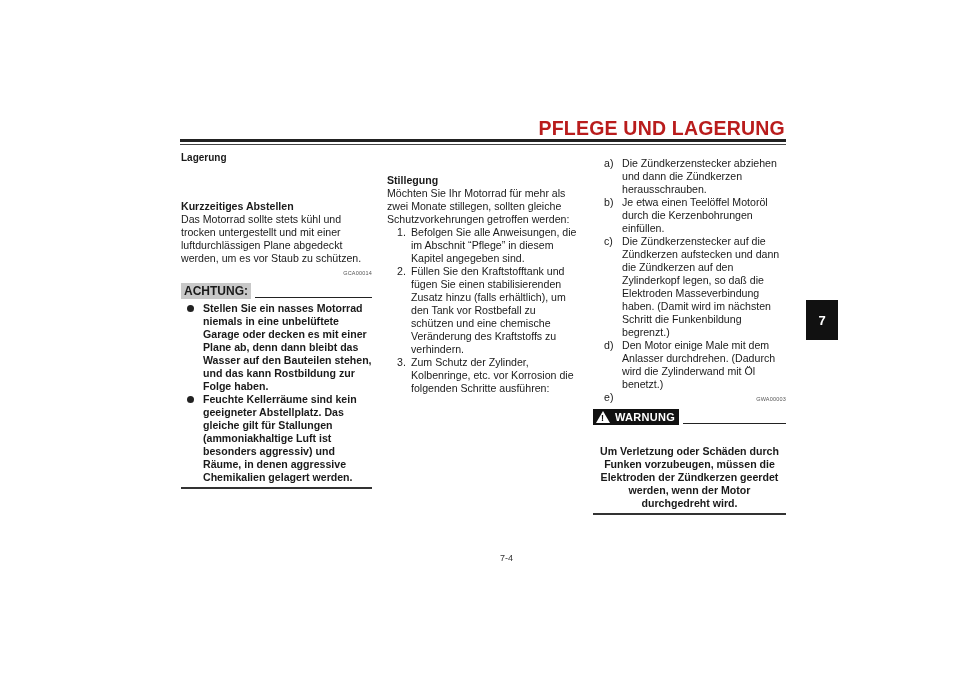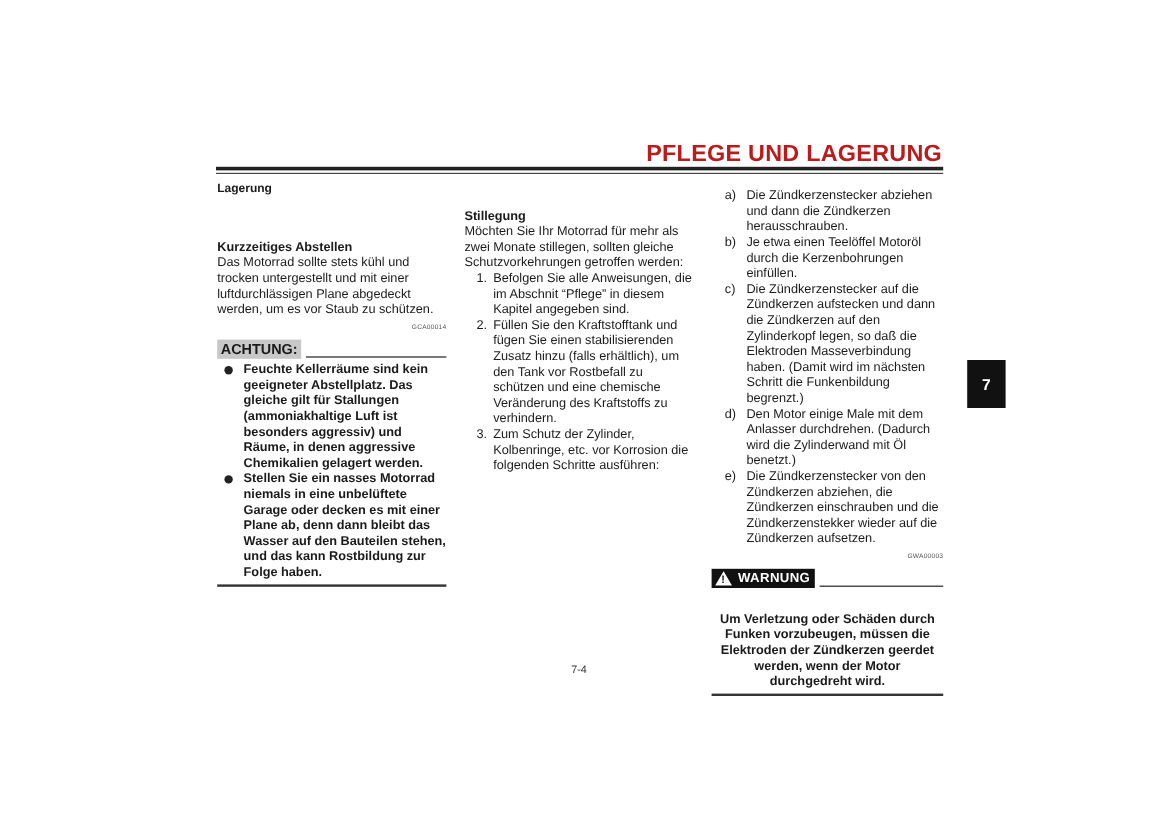--- a/index.html
+++ b/index.html
@@ -23,62 +23,62 @@
   .num-list, .alpha-list { margin:0; padding:0; list-style:none; }
   .num-list li, .alpha-list li { position:relative; }
   .num-list li { padding-left:24px; }
   .num-list li .marker { position:absolute; left:10px; }
   .alpha-list li { padding-left:29px; }
   .alpha-list li .marker { position:absolute; left:11px; }
   .warn-label { display:inline-flex; align-items:center; background:#111; color:#fff; font-weight:bold; font-size:11px; padding:1px 4px 1px 3px; line-height:14px; letter-spacing:0.3px; }
   .warn-tri { width:0; height:0; border-left:7px solid transparent; border-right:7px solid transparent; border-bottom:12px solid #fff; position:relative; margin-right:5px; }
   .warn-tri span { position:absolute; left:-2px; top:2px; color:#111; font-size:9px; font-weight:bold; line-height:10px; }
   .chapter-tab { left:806px; top:300px; width:32px; height:40px; background:#111; color:#fff; font-weight:bold; font-size:13px; display:flex; align-items:center; justify-content:center; }
-  .page-num { left:476px; top:553px; font-size:9px; color:#333; }
+  .page-num { left:500px; top:553px; font-size:9px; color:#333; }
 </style>
 </head>
 <body>
 
 <div class="abs title">PFLEGE UND LAGERUNG</div>
 <div class="abs rule-thick"></div>
 <div class="abs rule-thin"></div>
 
 <div class="abs h-section">Lagerung</div>
 <div class="abs col" style="left:181px; top:183px; width:191px;">
   <div class="sub">Kurzzeitiges Abstellen</div>
   <p class="p">Das Motorrad sollte stets kühl und trocken untergestellt und mit einer luftdurchlässigen Plane abgedeckt werden, um es vor Staub zu schützen.</p>
   <div class="code" style="margin-top:2px;">GCA00014</div>
   <div class="label-row" style="margin-top:3px;justify-content:flex-end;">
     <span class="achtung-label">ACHTUNG:</span>
     <span class="label-line"></span>
   </div>
   <ul class="bullet-list">
+    <li><span class="dot"></span><span>Stellen Sie ein nasses Motorrad niemals in eine unbelüftete Garage oder decken es mit einer Plane ab, denn dann bleibt das Wasser auf den Bauteilen stehen, und das kann Rostbildung zur Folge haben.</span></li>
     <li><span class="dot"></span><span>Feuchte Kellerräume sind kein geeigneter Abstellplatz. Das gleiche gilt für Stallungen (ammoniakhaltige Luft ist besonders aggressiv) und Räume, in denen aggressive Chemikalien gelagert werden.</span></li>
-    <li><span class="dot"></span><span>Stellen Sie ein nasses Motorrad niemals in eine unbelüftete Garage oder decken es mit einer Plane ab, denn dann bleibt das Wasser auf den Bauteilen stehen, und das kann Rostbildung zur Folge haben.</span></li>
   </ul>
   <div class="end-rule"></div>
 </div>
 
 <div class="abs col" style="left:387px; top:157px; width:193px;">
   <div class="sub">Stillegung</div>
   <p class="p">Möchten Sie Ihr Motorrad für mehr als zwei Monate stillegen, sollten gleiche Schutzvorkehrungen getroffen werden:</p>
   <ol class="num-list">
     <li><span class="marker">1.</span><span>Befolgen Sie alle Anweisungen, die im Abschnit “Pflege” in diesem Kapitel angegeben sind.</span></li>
     <li><span class="marker">2.</span><span>Füllen Sie den Kraftstofftank und fügen Sie einen stabilisierenden Zusatz hinzu (falls erhältlich), um den Tank vor Rostbefall zu schützen und eine chemische Veränderung des Kraftstoffs zu verhindern.</span></li>
     <li><span class="marker">3.</span><span>Zum Schutz der Zylinder, Kolbenringe, etc. vor Korrosion die folgenden Schritte ausführen:</span></li>
   </ol>
 </div>
 
 <div class="abs col" style="left:593px; top:157px; width:193px;">
   <ol class="alpha-list">
     <li><span class="marker">a)</span><span>Die Zündkerzenstecker abziehen und dann die Zündkerzen herausschrauben.</span></li>
     <li><span class="marker">b)</span><span>Je etwa einen Teelöffel Motoröl durch die Kerzenbohrungen einfüllen.</span></li>
     <li><span class="marker">c)</span><span>Die Zündkerzenstecker auf die Zündkerzen aufstecken und dann die Zündkerzen auf den Zylinderkopf legen, so daß die Elektroden Masseverbindung haben. (Damit wird im nächsten Schritt die Funkenbildung begrenzt.)</span></li>
     <li><span class="marker">d)</span><span>Den Motor einige Male mit dem Anlasser durchdrehen. (Dadurch wird die Zylinderwand mit Öl benetzt.)</span></li>
-    <li><span class="marker">e)</span><span>Die Zündkerzenstecker von den Zündkerzen abziehen, die Zündkerzen einschrauben und die Zündkerzenstekker wieder auf die Zündkerzen aufsetzen.</span></li>
+    <li><span class="marker">e)</span></li>
   </ol>
   <div class="code" style="margin-top:2px;">GWA00003</div>
   <div class="label-row" style="margin-top:3px;">
     <span class="warn-label">
       <span class="warn-tri">
           <span>!</span>
         </span>
       <span>WARNUNG</span>
     </span>
     <span class="label-line"></span>

